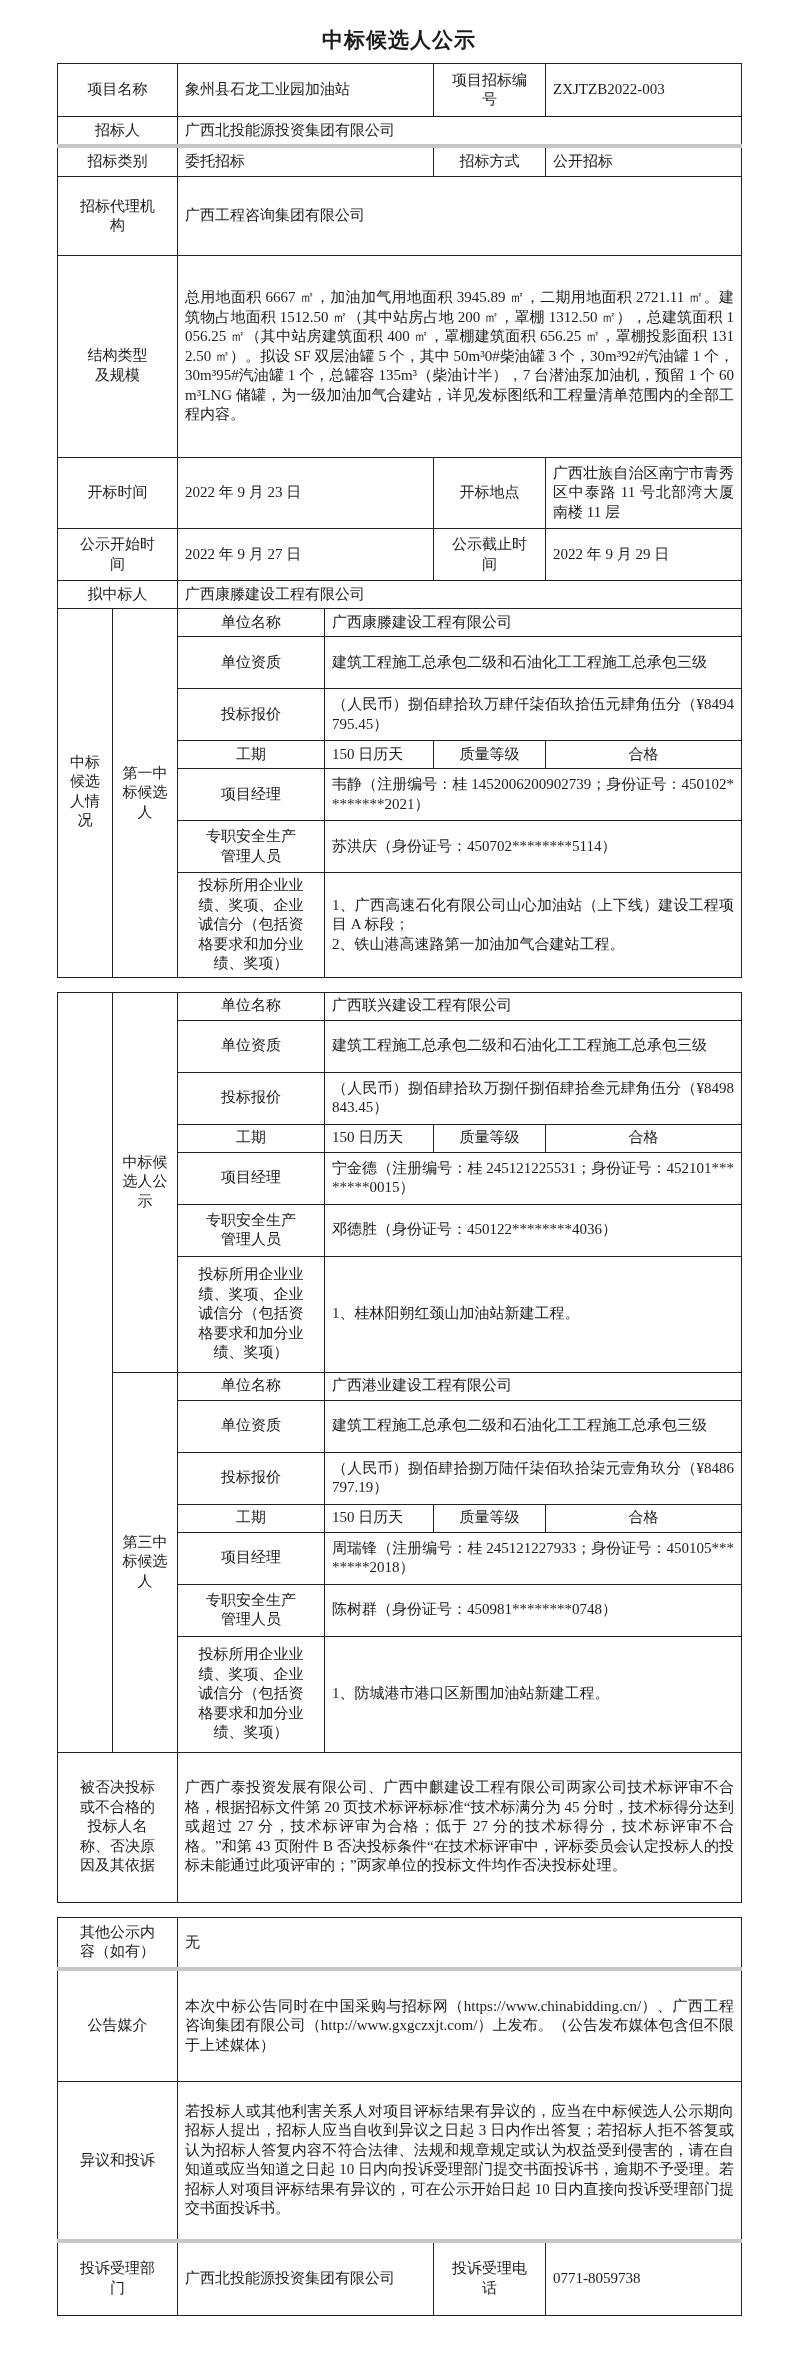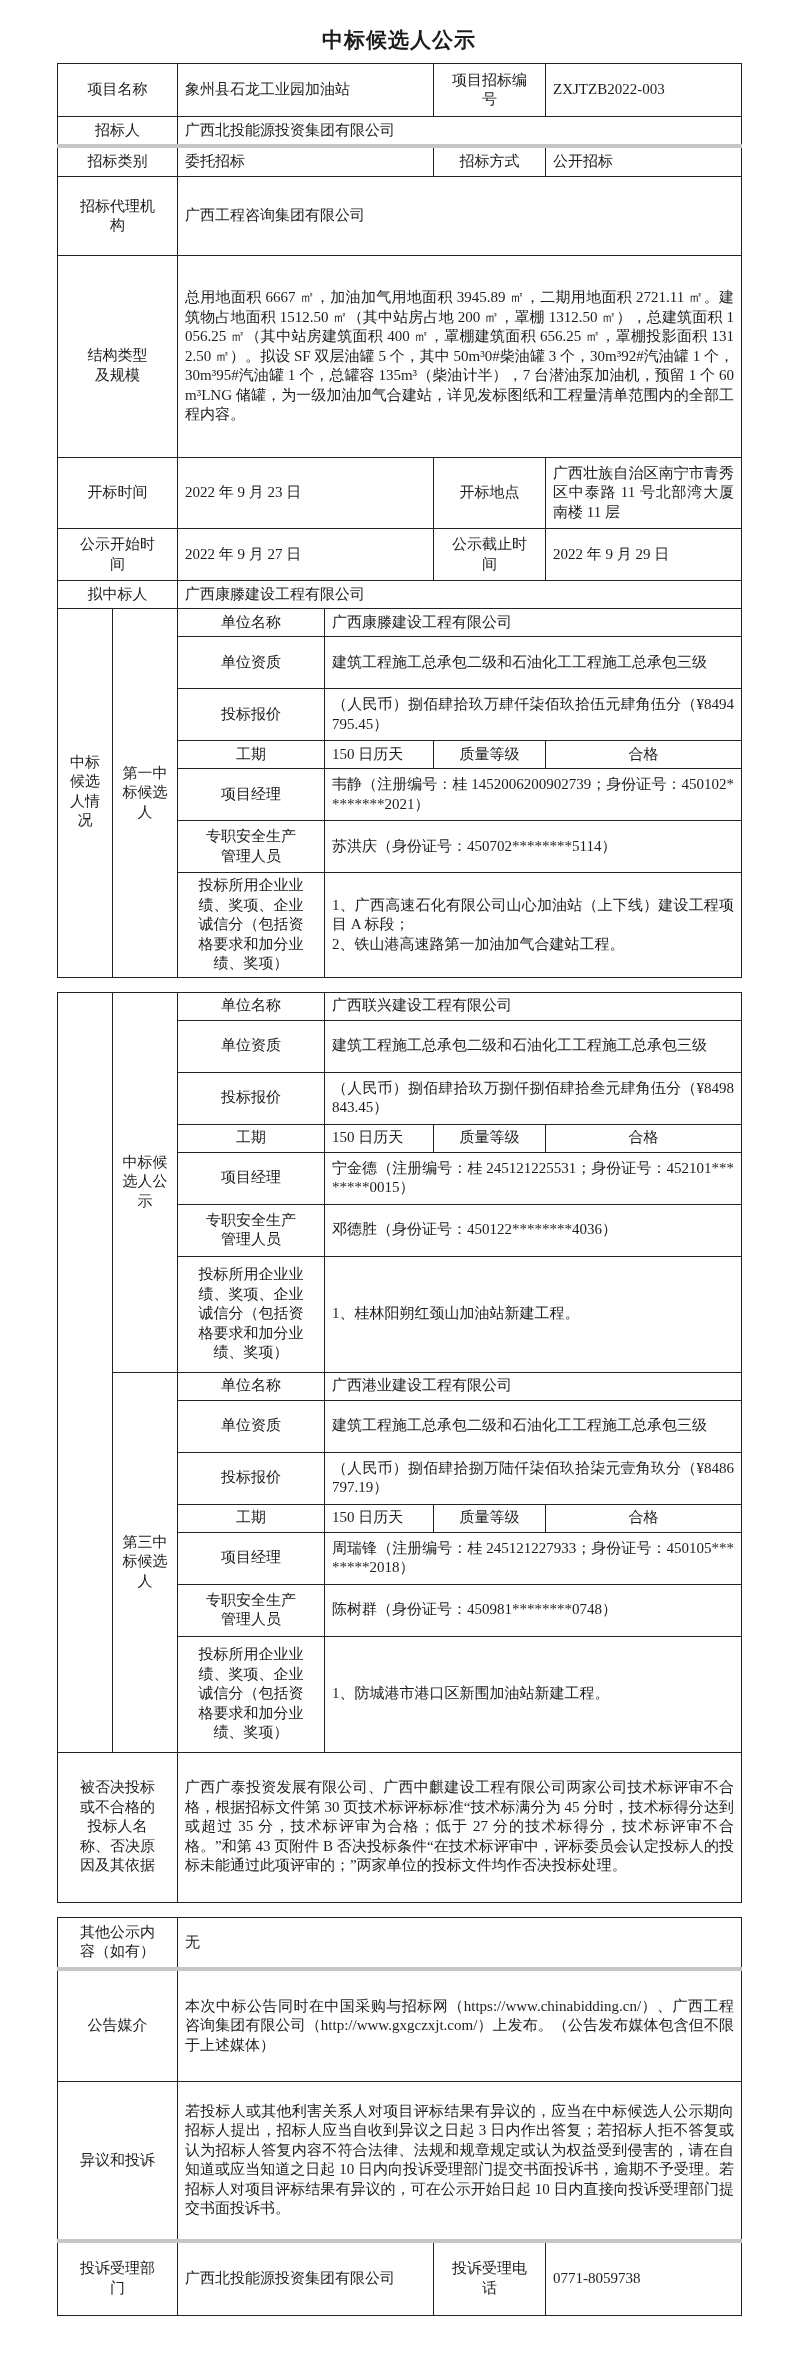--- a/index.html
+++ b/index.html
@@ -184,21 +184,21 @@
     <tr style="height:52px">
       <td class="lbl"><span class="vb w-safety">专职安全生产管理人员</span></td>
       <td colspan="3">陈树群（身份证号：450981********0748）</td>
     </tr>
     <tr style="height:116px">
       <td class="lbl"><span class="vb w-perf">投标所用企业业绩、奖项、企业诚信分（包括资格要求和加分业绩、奖项）</span></td>
       <td colspan="3" class="pre jst">1、防城港市港口区新围加油站新建工程。</td>
     </tr>
     <tr style="height:150px">
       <td class="lbl" colspan="2"><span class="vb w-reject">被否决投标或不合格的投标人名称、否决原因及其依据</span></td>
-      <td colspan="4" class="jst">广西广泰投资发展有限公司、广西中麒建设工程有限公司两家公司技术标评审不合格，根据招标文件第 30 页技术标评标标准“技术标满分为 45 分时，技术标得分达到或超过 35 分，技术标评审为合格；低于 27 分的技术标得分，技术标评审不合格。”和第 43 页附件 B 否决投标条件“在技术标评审中，评标委员会认定投标人的投标未能通过此项评审的；”两家单位的投标文件均作否决投标处理。</td>
+      <td colspan="4" class="jst">广西广泰投资发展有限公司、广西中麒建设工程有限公司两家公司技术标评审不合格，根据招标文件第 20 页技术标评标标准“技术标满分为 45 分时，技术标得分达到或超过 27 分，技术标评审为合格；低于 27 分的技术标得分，技术标评审不合格。”和第 43 页附件 B 否决投标条件“在技术标评审中，评标委员会认定投标人的投标未能通过此项评审的；”两家单位的投标文件均作否决投标处理。</td>
     </tr>
   </tbody>
     </table>
 
   <table class="seg">
     <colgroup>
         <col style="width:55px">
         <col style="width:65px">
         <col style="width:147px">
         <col style="width:109px">

